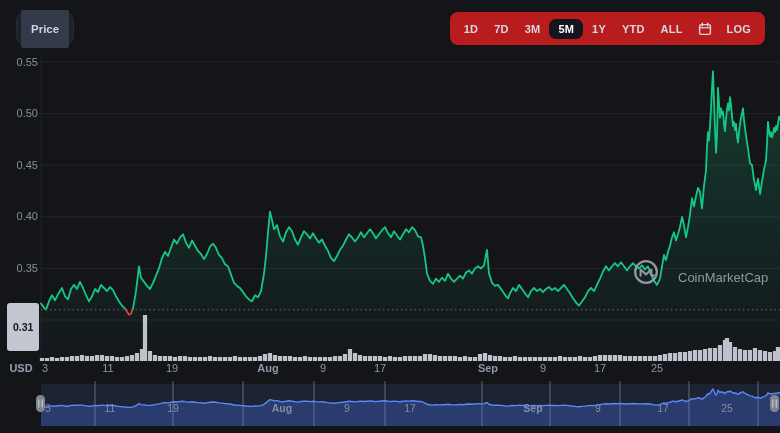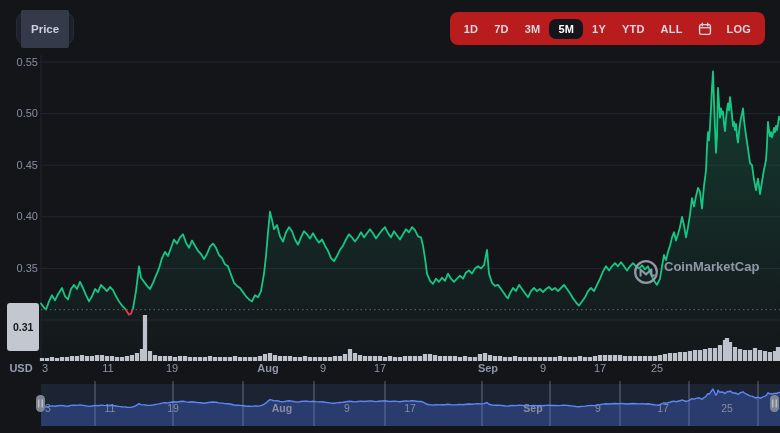--- a/index.html
+++ b/index.html
@@ -11,22 +11,22 @@
   .tab{font-size:11.5px;font-weight:700;color:#9298ab;padding:13px 10px;border-radius:2px;cursor:pointer;white-space:nowrap;}
   .tab.sel{background:#353a4a;color:#ccd1dd;}
   .ranges{position:absolute;right:15px;top:12px;height:33px;display:flex;align-items:center;
         background:#b91c1c;border-radius:8px;padding:0 7px;box-sizing:border-box;gap:2px;}
   .rng{font-size:11px;font-weight:700;color:#d6d9e1;padding:4px 7px;border-radius:7px;cursor:pointer;white-space:nowrap;letter-spacing:.2px;}
   .rng.sel{background:#14151d;color:#ffffff;padding:4px 9px;}
   .rng-icon{display:flex;align-items:center;padding:3px 6px;color:#d6d9e1;cursor:pointer;}
   
   .badge{position:absolute;left:7px;top:303px;background:#c3c7d0;color:#15161b;font-size:10.5px;
          font-weight:700;padding:18px 6px;border-radius:3px;line-height:12px;z-index:3;}
-  .wm{position:absolute;left:633px;top:259px;display:flex;align-items:flex-start;gap:5px;
-      color:#9aa1b1;font-size:13px;font-weight:700;opacity:.92;z-index:2;}
+  .wm{position:absolute;left:633px;top:259px;display:flex;align-items:flex-end;gap:19px;
+      color:#9aa1b1;font-size:13px;font-weight:400;opacity:.92;z-index:2;}
   svg#chart{position:absolute;left:0;top:0;z-index:1;}
   text{font-family:"Liberation Sans",sans-serif;}
 </style>
 </head>
 <body>
 
 <div id="app">
   <svg id="chart" width="780" height="433">
       <defs>
         <linearGradient id="gfill" x1="0" y1="62" x2="0" y2="361" gradientUnits="userSpaceOnUse">

